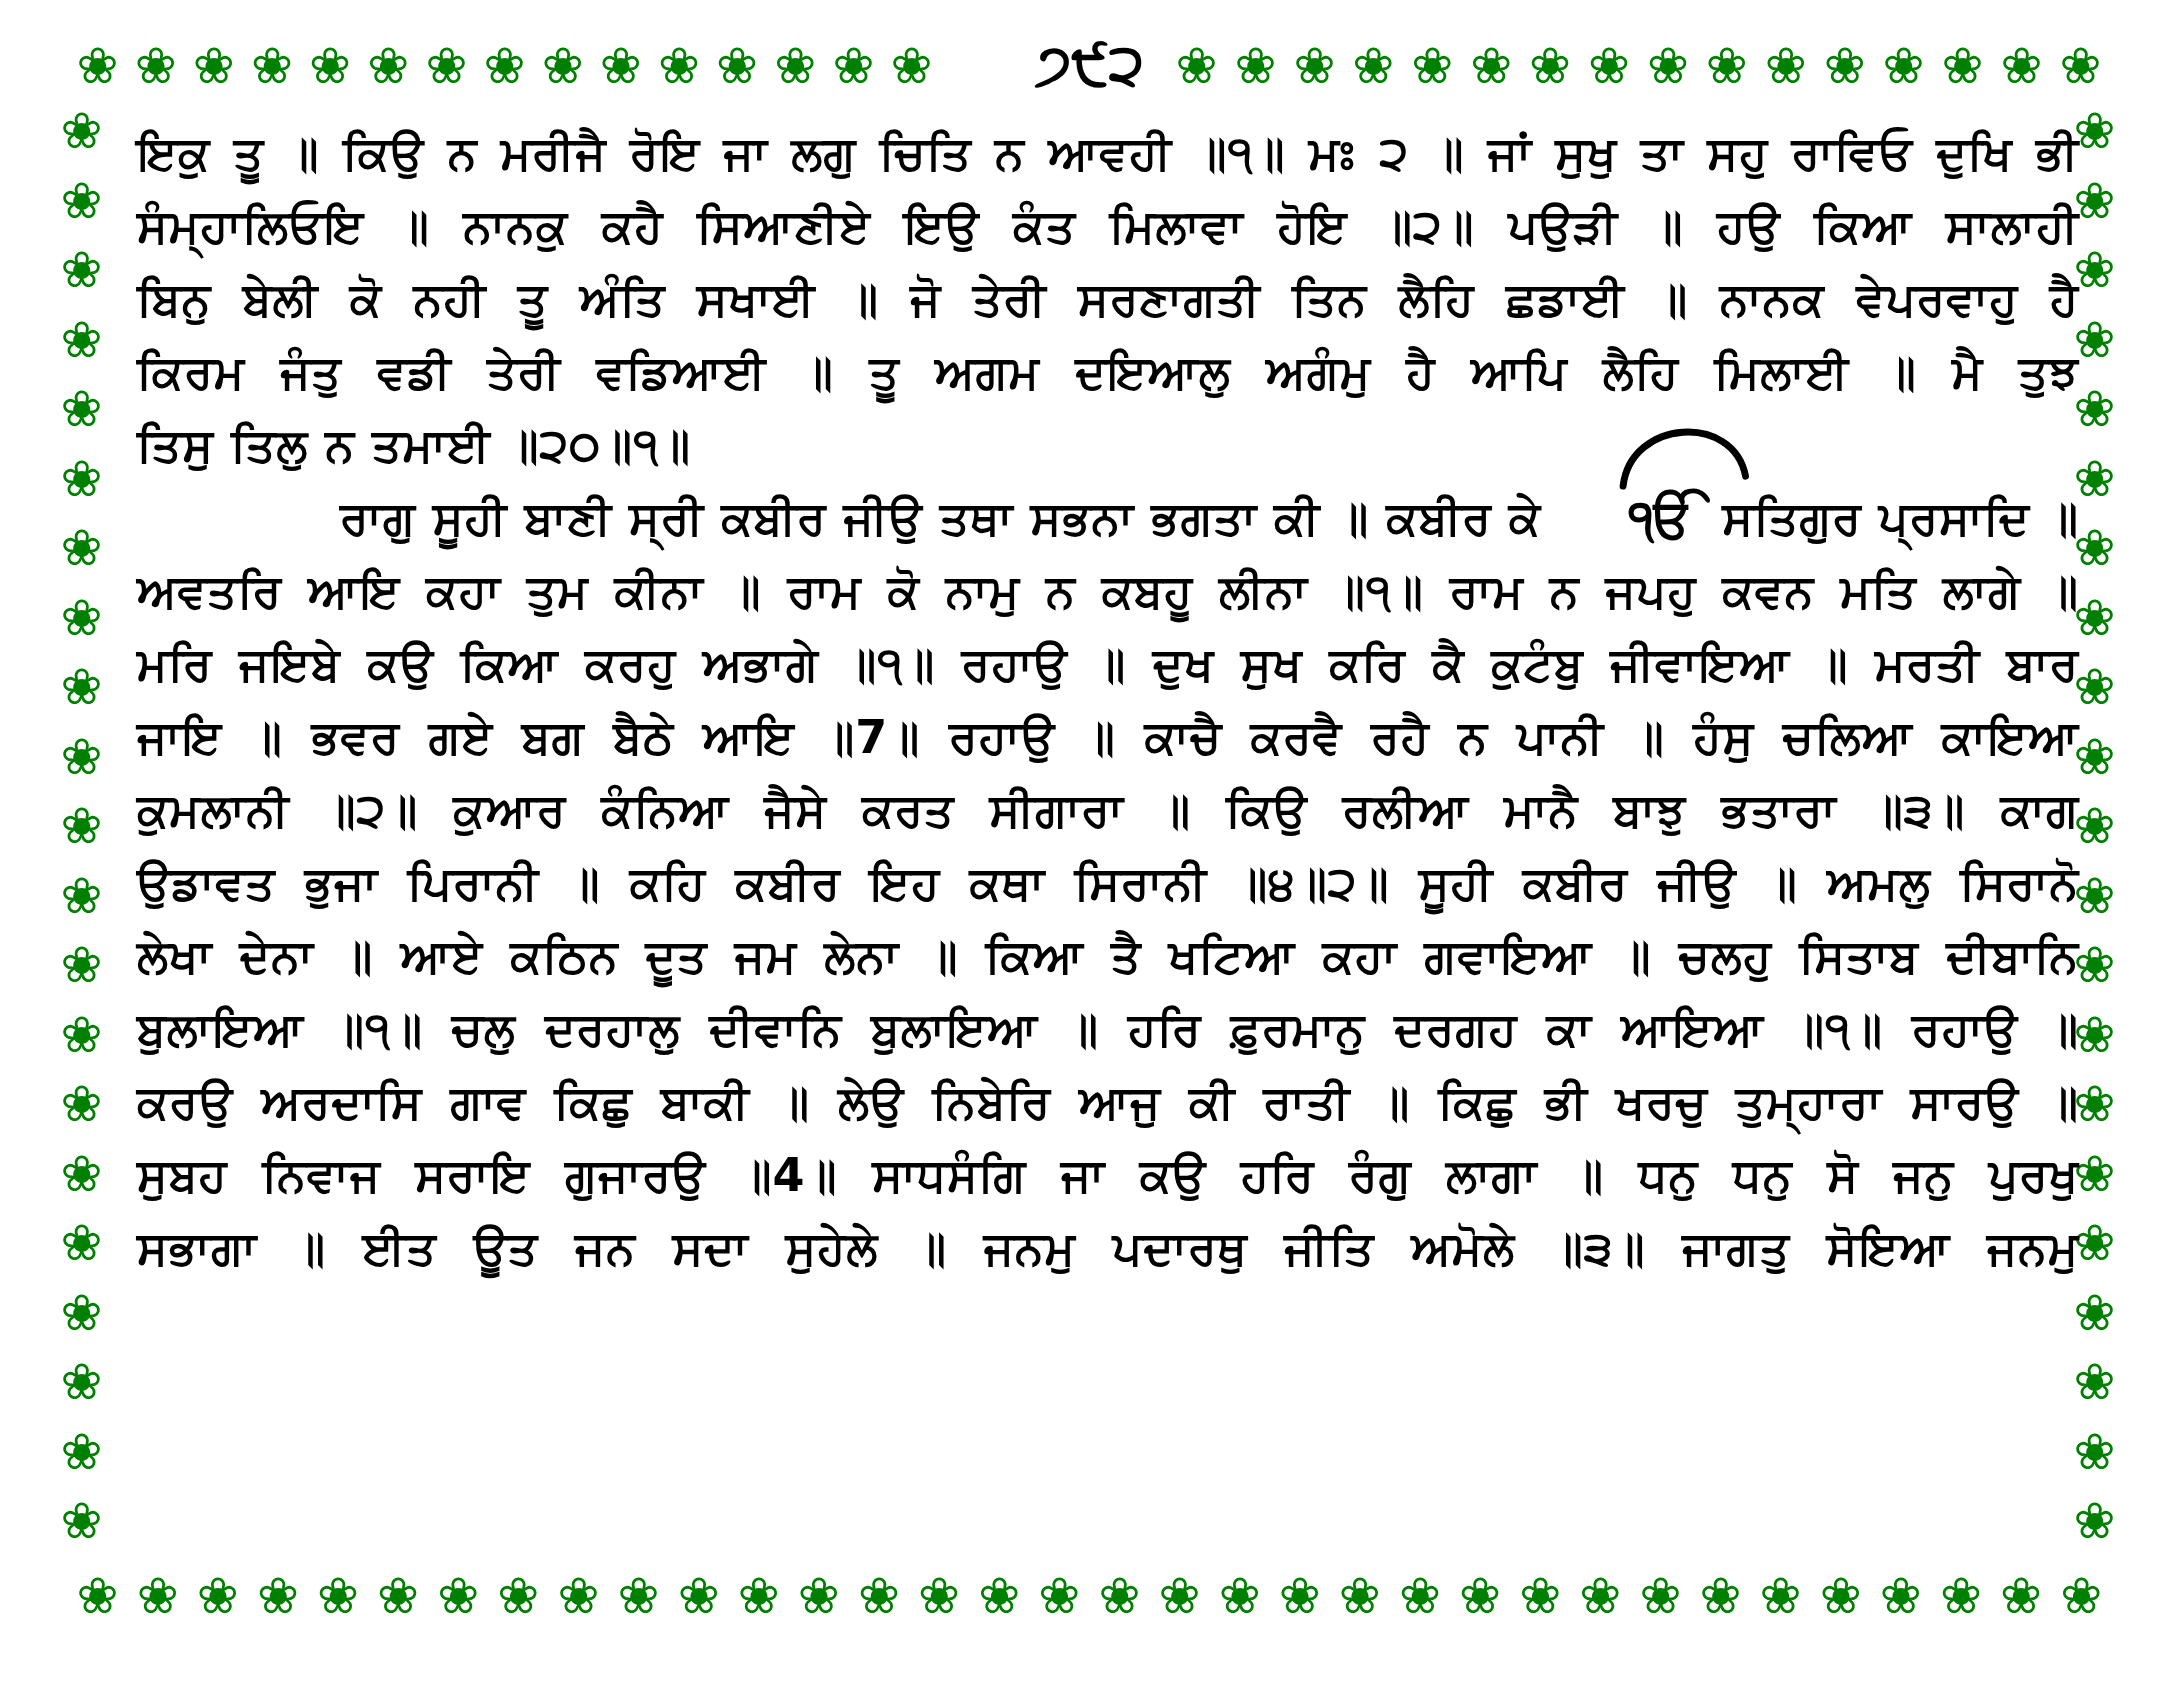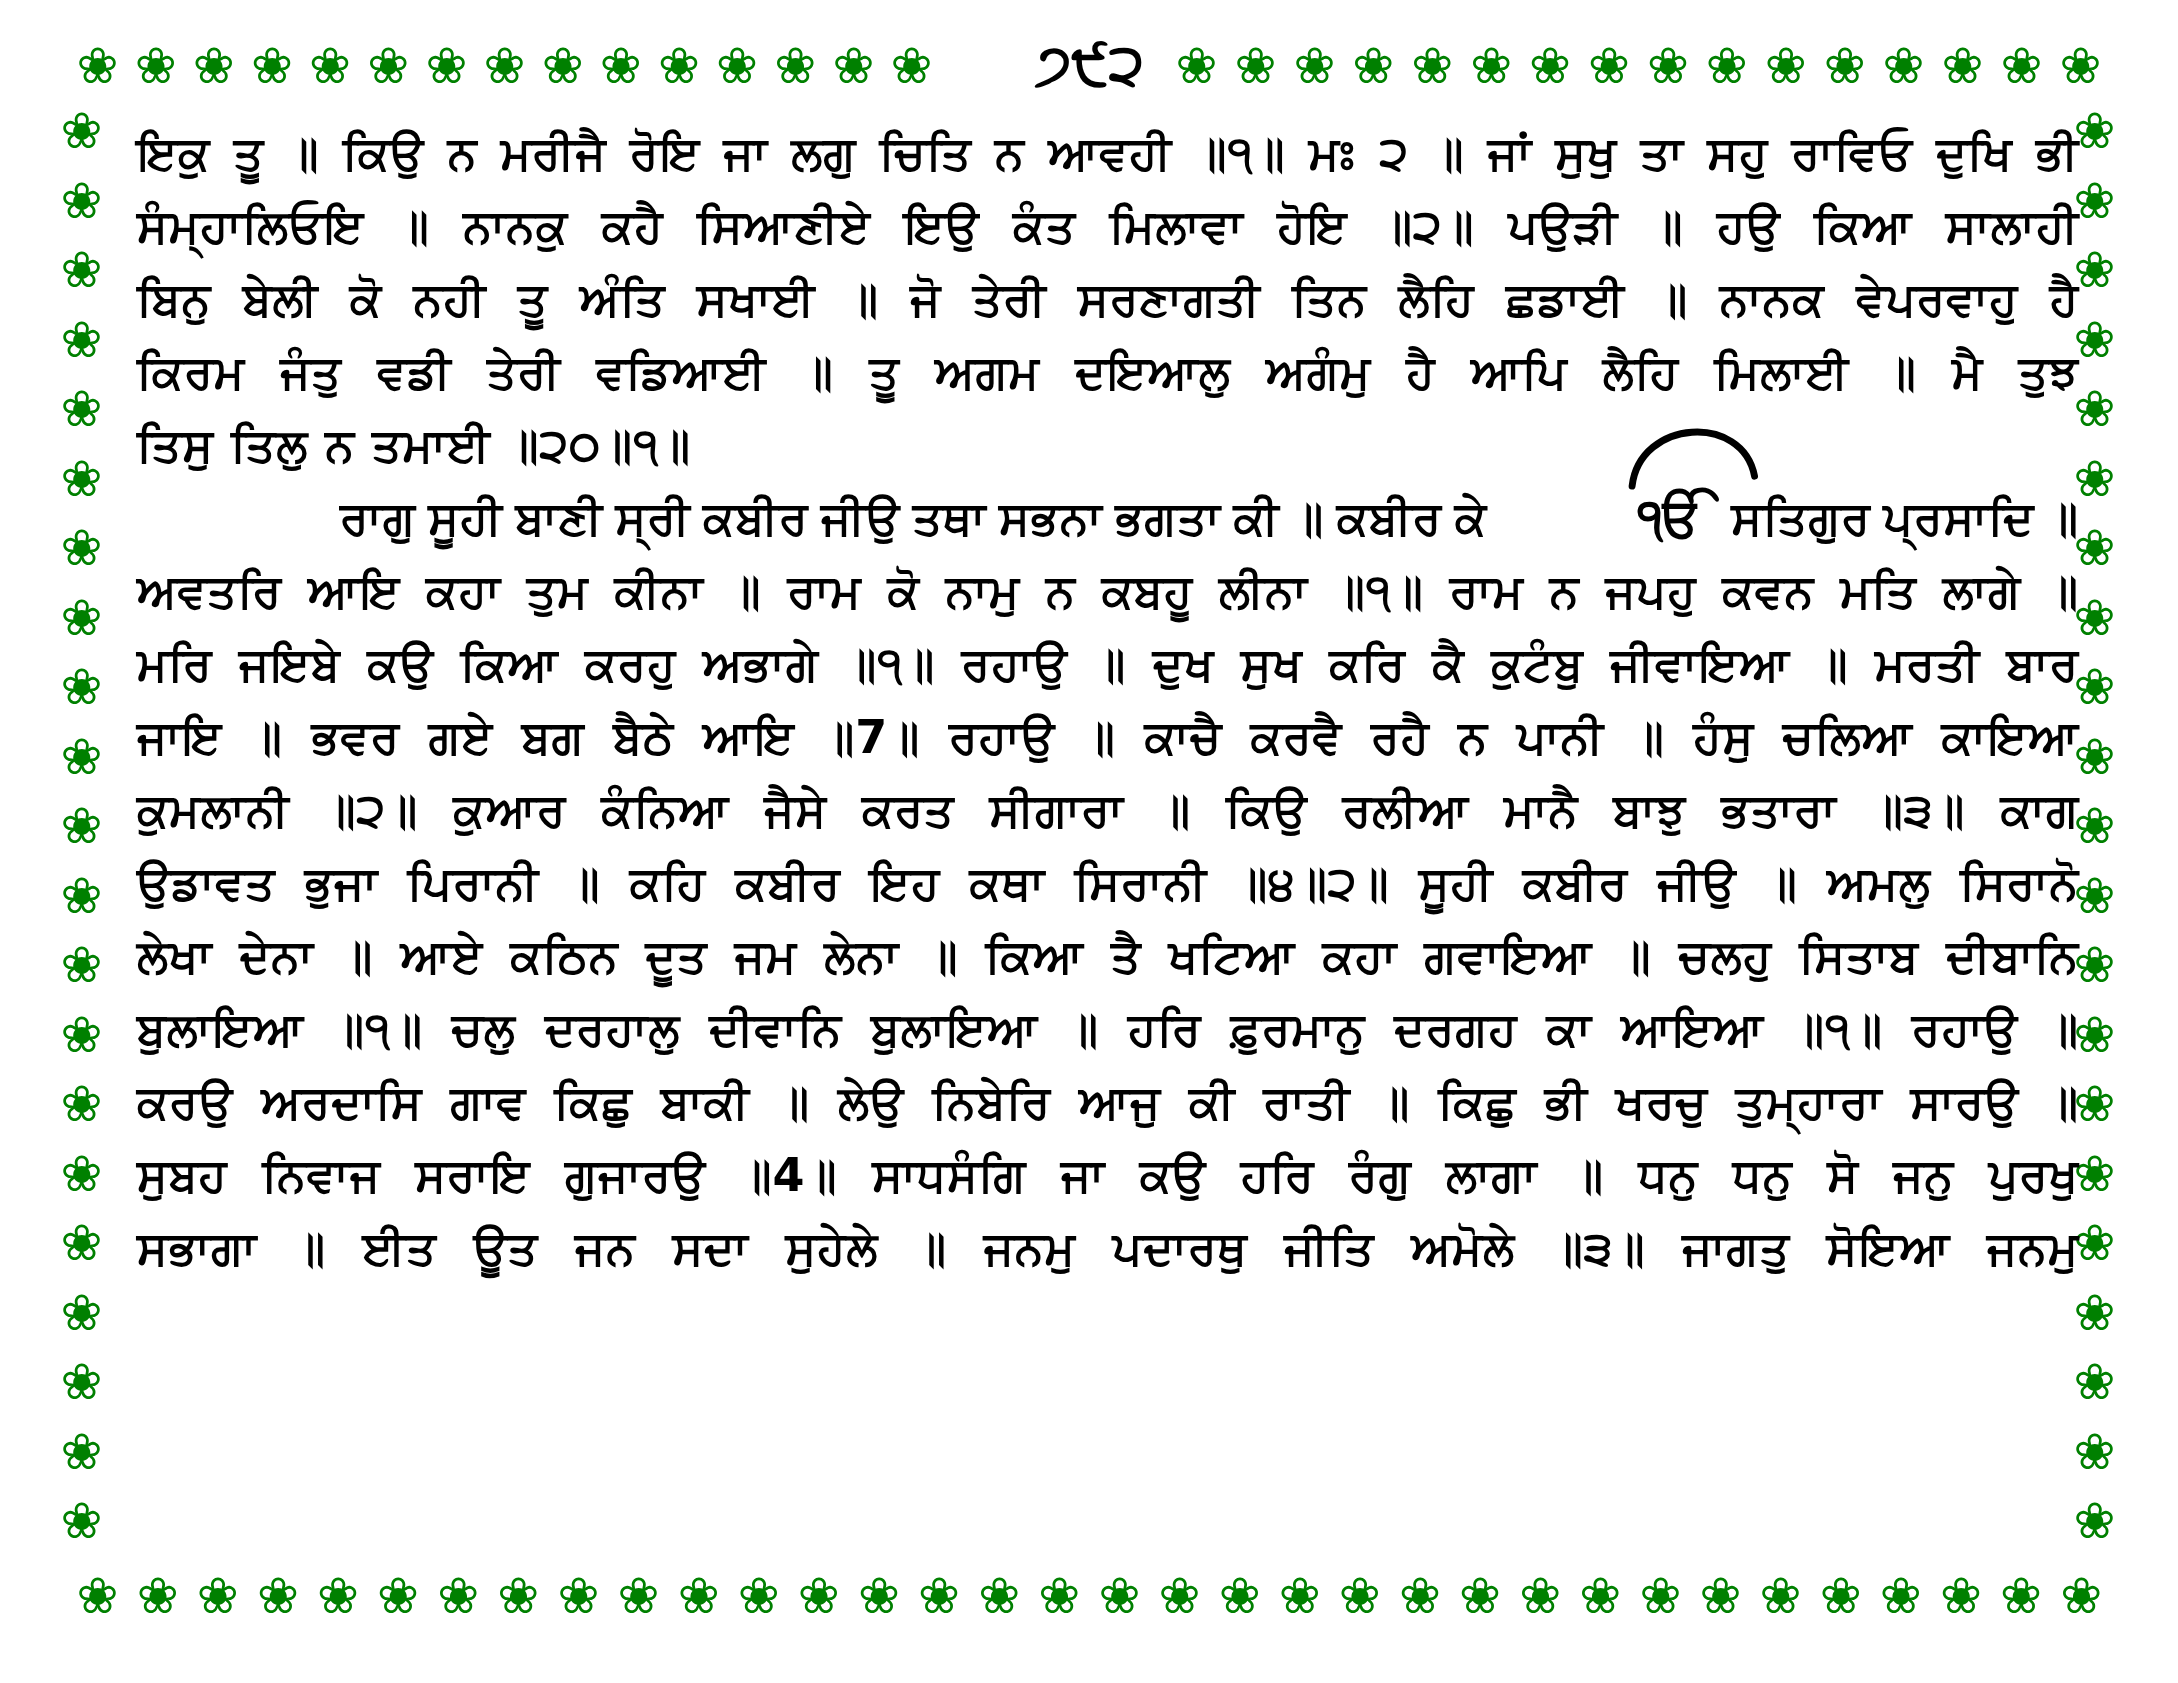--- a/index.html
+++ b/index.html
@@ -31,21 +31,21 @@
   
   .text{
     position:absolute;left:137px;top:117px;width:1942px;
     color:#000;font-weight:700;font-size:46px;line-height:73px;
     letter-spacing:1px;
   }
   .line{white-space:nowrap;}
   .line.fill{white-space:normal;text-align:justify;text-align-last:justify;}
   .line.heading{
     display:flex;justify-content:space-between;align-items:center;
-    padding-left:203px;white-space:nowrap;font-family:Liberation Serif, serif;
+    padding-left:203px;white-space:nowrap;
   }
   .ekgroup{position:relative;display:inline-flex;align-items:flex-end;gap:28px;}
   .ik-onkar{font-size:53px;}
   .ek-curve{position:absolute;left:-14px;top:-71px;pointer-events:none;}
 </style>
 </head>
 <body>
 
 <div class="page">
 

